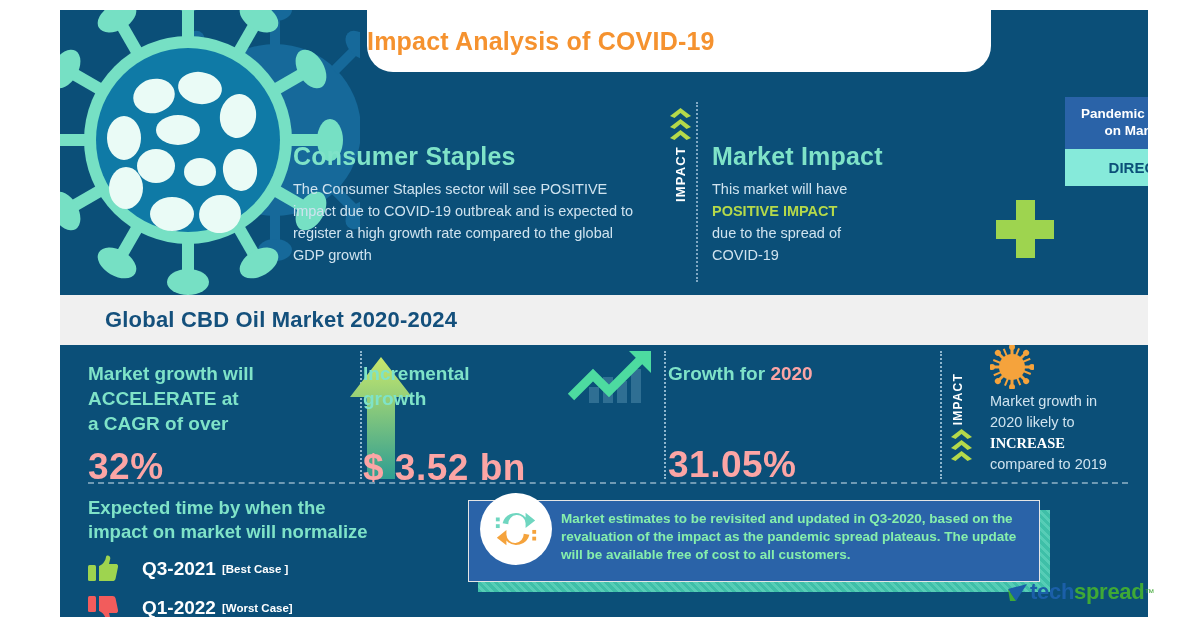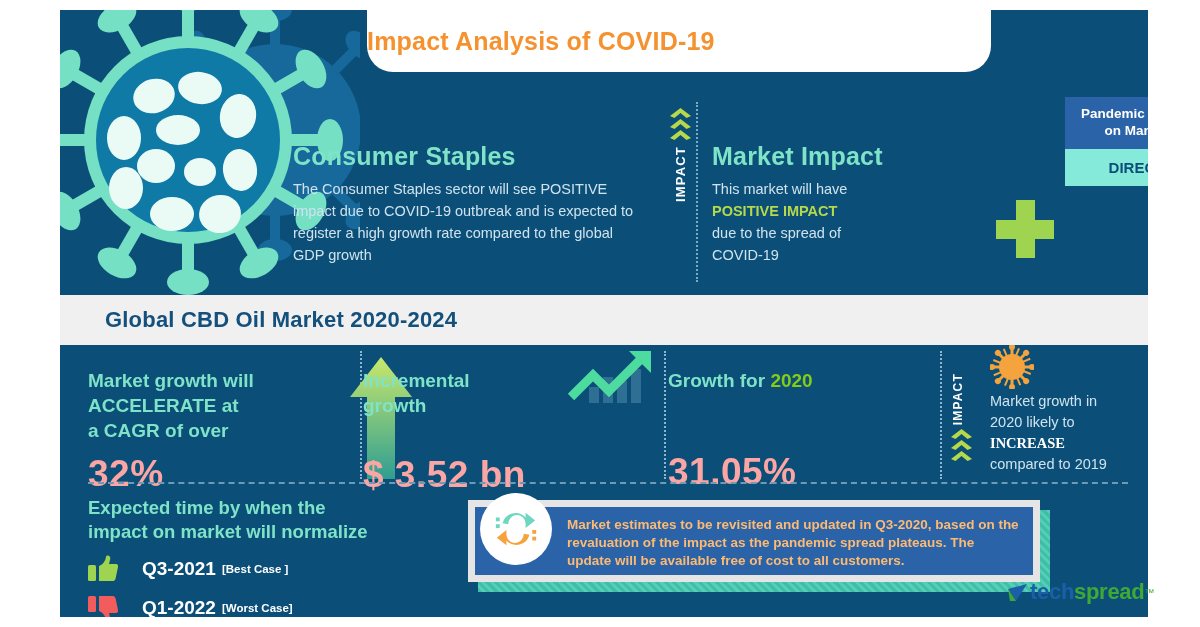--- a/index.html
+++ b/index.html
@@ -101,22 +101,22 @@
 
   
   .metrics { position: absolute; left: 0; top: 335px; width: 1088px; height: 140px; }
 
   .m { position: absolute; top: 0; height: 140px; }
   .m1 { left: 28px;  width: 275px; }
   .m2 { left: 303px; width: 305px; }
   .m3 { left: 608px; width: 275px; }
   .m4 { left: 883px; width: 205px; }
 
-  .m-label { color: #7fe3c8; font-size: 19px; font-weight: bold; line-height: 1.32; padding-top: 23px; }
-  .m-label .wh { color: #84cc16; }
+  .m-label { color: #7fe3c8; font-size: 19px; font-weight: bold; line-height: 1.32; padding-top: 16px; }
+  .m-label .wh { color: #fca5a5; }
   .m-value  { color: #fca5a5; font-size: 37px; font-weight: bold; letter-spacing: .5px; }
 
   .vdiv { position: absolute; top: 6px; height: 128px; border-left: 2px dotted #8fb6cd; }
   .vd1 { left: 300px; }
   .vd2 { left: 604px; }
   .vd3 { left: 880px; }
 
   .hdash {
     position: absolute; left: 28px; top: 472px; width: 1040px; height: 0;
     border-top: 2px dashed #6f9ab4;
@@ -148,23 +148,23 @@
   .bl .case { color: #ffffff; font-size: 11.5px; font-weight: bold; margin-left: 6px; }
 
   
   .notewrap { position: absolute; left: 408px; top: 8px; width: 582px; height: 92px; }
   .note-shadow {
     position: absolute; left: 10px; top: 10px; width: 572px; height: 82px;
     background: repeating-linear-gradient(45deg,#3fbfa8 0 3px,#56cdb6 3px 6px);
   }
   .note-box {
     position: absolute; left: 0; top: 0; width: 572px; height: 82px;
-    background: #2a63a8; border: 7px solid #e5e5e5;
+    background: #2a63a8; border: 1px solid #e5e5e5;
     padding: 9px 12px 9px 92px;
-    color: #fdba74; font-size: 13.5px; font-weight: bold; line-height: 1.34;
+    color: #86efac; font-size: 13.5px; font-weight: bold; line-height: 1.34;
   }
   .note-icon {
     position: absolute; left: 12px; top: -7px; width: 72px; height: 72px;
     background: #ffffff; border-radius: 50%;
     display: flex; align-items: center; justify-content: center;
     z-index: 3;
   }
 
   
   .logo {

